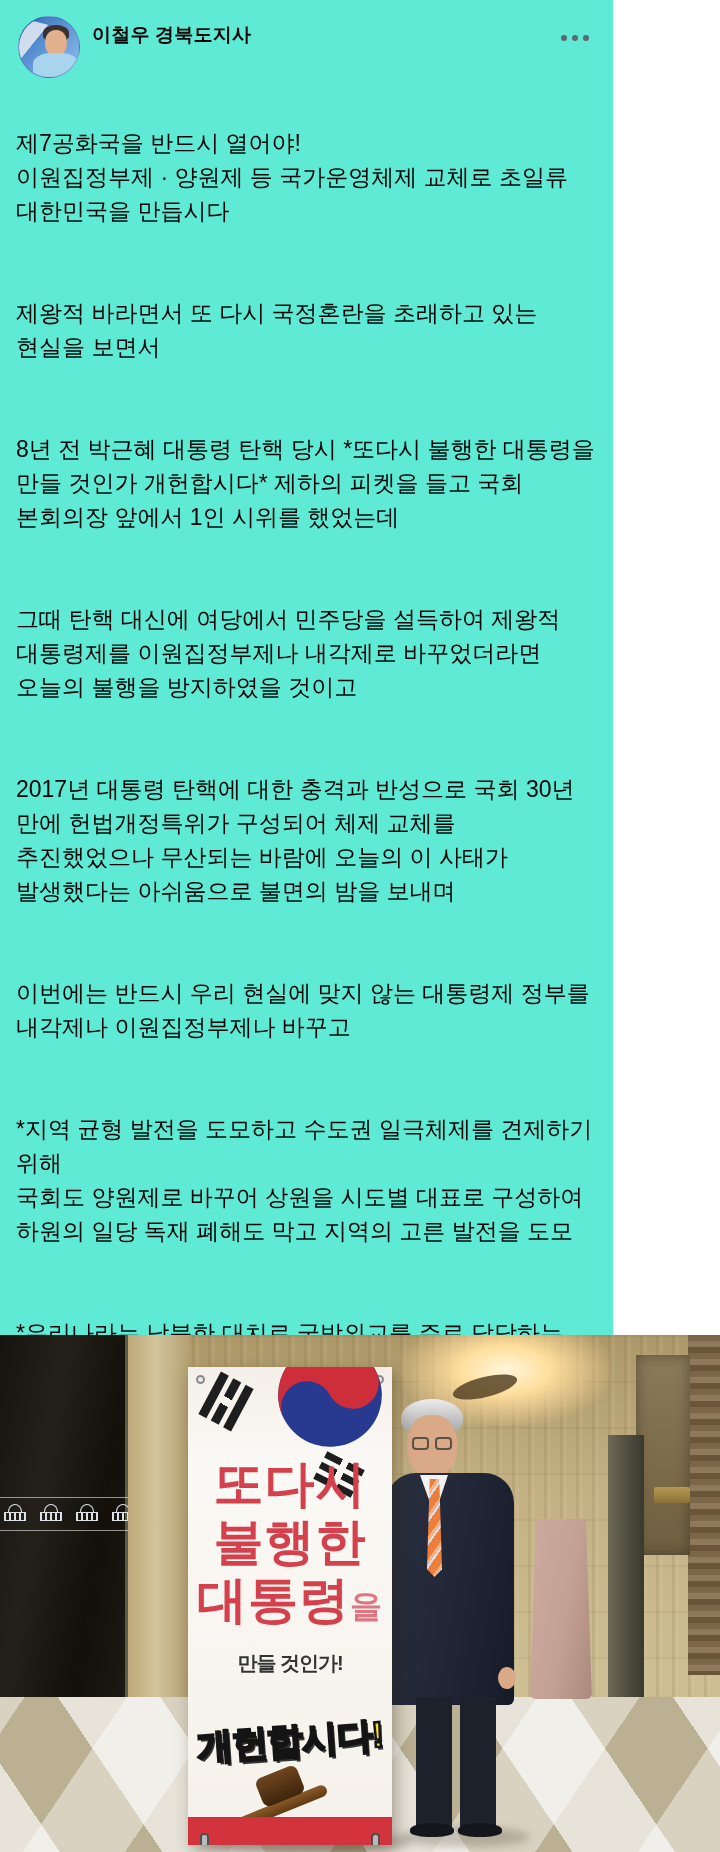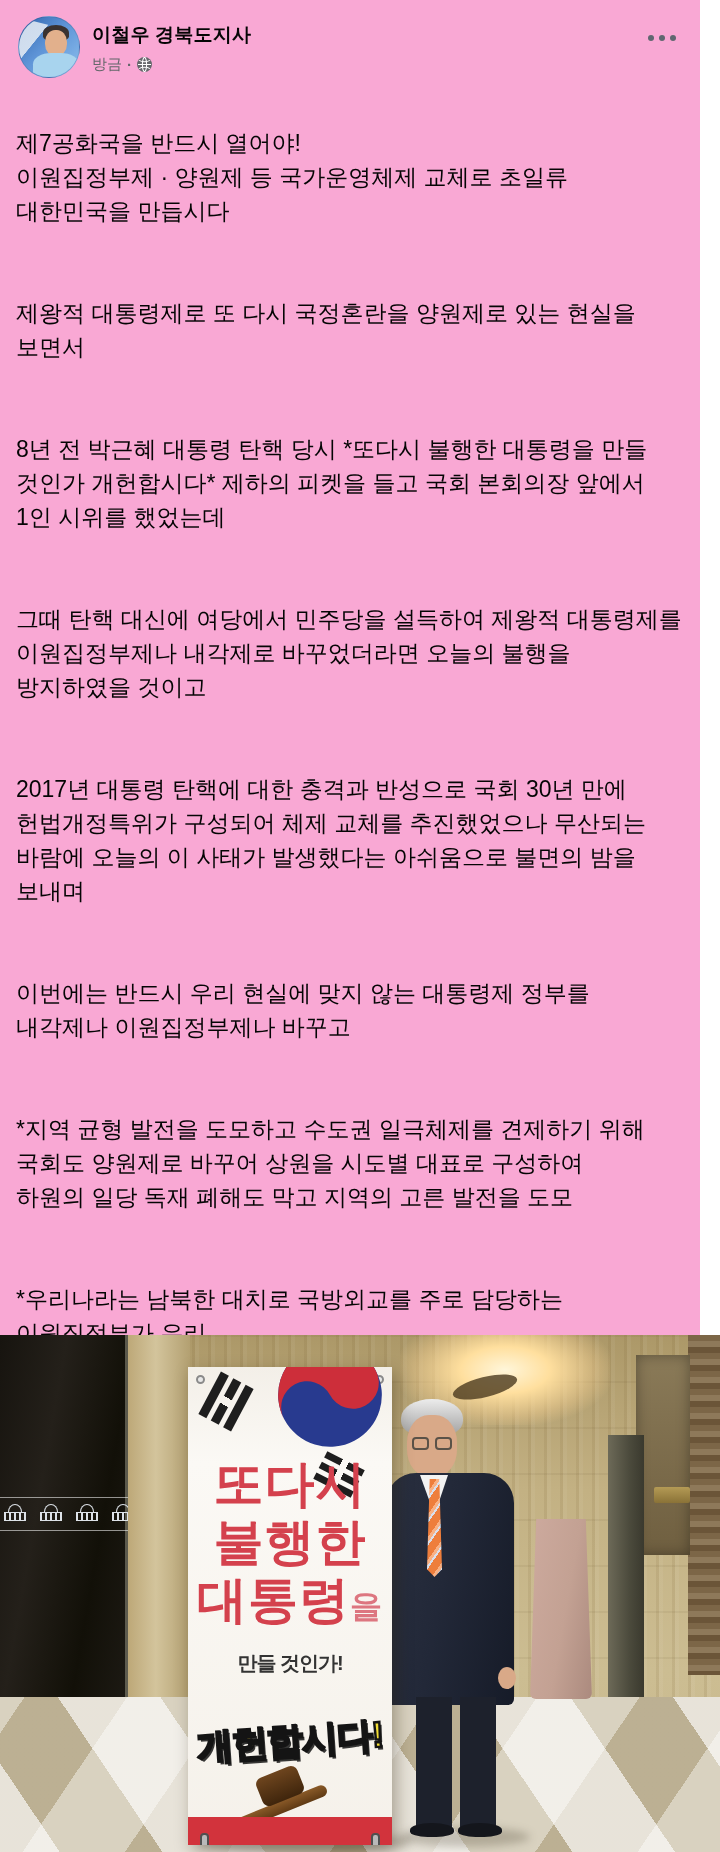--- a/index.html
+++ b/index.html
@@ -2,21 +2,21 @@
 <html><head>
 <meta charset="utf-8">
 <style>
   * { box-sizing: border-box; margin: 0; padding: 0; }
   html,body { background:#fff; }
   body {
     width:720px; height:1852px; overflow:hidden; position:relative;
     font-family:"Liberation Sans","DejaVu Sans",sans-serif;
     color:#050505;
   }
-  .page { position:relative; width:700px; height:1852px; background:#f9a8d4; }
+  .page { position:relative; width:613px; height:1852px; background:#5eead4; }
 
   
   .header { display:flex; align-items:flex-start; padding:16px 16px 0 18px; }
   .avatar {
     width:62px; height:62px; border-radius:50%; position:relative; overflow:hidden;
     flex:0 0 62px; background:linear-gradient(135deg,#2f64ad 0%,#5d93d6 45%,#8fc1ef 100%);
     border:1px solid rgba(0,0,0,.1); cursor:pointer;
   }
   .avatar .flag { position:absolute; left:-6px; top:4px; width:34px; height:44px;
     background:linear-gradient(115deg,#e8eef5 55%, rgba(232,238,245,0) 56%); transform:rotate(14deg); opacity:.85; }
@@ -142,42 +142,32 @@
 
   <div class="header">
     <div class="avatar">
       <span class="flag"></span>
       <span class="hair"></span>
       <span class="face"></span>
       <span class="shirt"></span>
     </div>
     <div class="header-text">
       <div class="author">이철우 경북도지사</div>
-      <div class="meta">
-        <span>방금</span>
-        <span class="sep">·</span>
-        <span class="globe">
-          <svg viewBox="0 0 16 16" width="15" height="15">
-            <circle cx="8" cy="8" r="8" fill="#65676b"></circle>
-            <path d="M1 8h14 M8 0c3 2.4 3 13.6 0 16 M8 0c-3 2.4-3 13.6 0 16 M2.2 3.6c3.2 2 8.4 2 11.6 0 M2.2 12.4c3.2-2 8.4-2 11.6 0" stroke="#ffffff" stroke-width="1.1" fill="none"></path>
-          </svg>
-        </span>
-      </div>
     </div>
     <div class="more-btn">
       <i></i>
         <i></i>
         <i></i>
     </div>
   </div>
 
   <div class="post-text">
     <p>제7공화국을 반드시 열어야!
 이원집정부제 · 양원제 등 국가운영체제 교체로 초일류 대한민국을 만듭시다</p>
-    <p>제왕적 대통령제로 또 다시 국정혼란을 양원제로 있는 현실을 보면서</p>
+    <p>제왕적 바라면서 또 다시 국정혼란을 초래하고 있는 현실을 보면서</p>
     <p>8년 전 박근혜 대통령 탄핵 당시 *또다시 불행한 대통령을 만들 것인가 개헌합시다* 제하의 피켓을 들고 국회 본회의장 앞에서 1인 시위를 했었는데</p>
     <p>그때 탄핵 대신에 여당에서 민주당을 설득하여 제왕적 대통령제를 이원집정부제나 내각제로 바꾸었더라면 오늘의 불행을 방지하였을 것이고</p>
     <p>2017년 대통령 탄핵에 대한 충격과 반성으로 국회 30년 만에 헌법개정특위가 구성되어 체제 교체를 추진했었으나 무산되는 바람에 오늘의 이 사태가 발생했다는 아쉬움으로 불면의 밤을 보내며</p>
     <p>이번에는 반드시 우리 현실에 맞지 않는 대통령제 정부를 내각제나 이원집정부제나 바꾸고</p>
     <p>*지역 균형 발전을 도모하고 수도권 일극체제를 견제하기 위해
 국회도 양원제로 바꾸어 상원을 시도별 대표로 구성하여
 하원의 일당 독재 폐해도 막고 지역의 고른 발전을 도모</p>
     <p>*우리나라는 남북한 대치로 국방외교를 주로 담당하는 이원집정부가 유리</p>
     <p>*또다시 불행한 대통령을 만들 것인가 개헌합시다*</p>
     <p>한 번 더 크게 외쳐서 이번에는 꼭 성공하도록 국민의 공감대가 형성되기를 간절히 바라면서</p>

